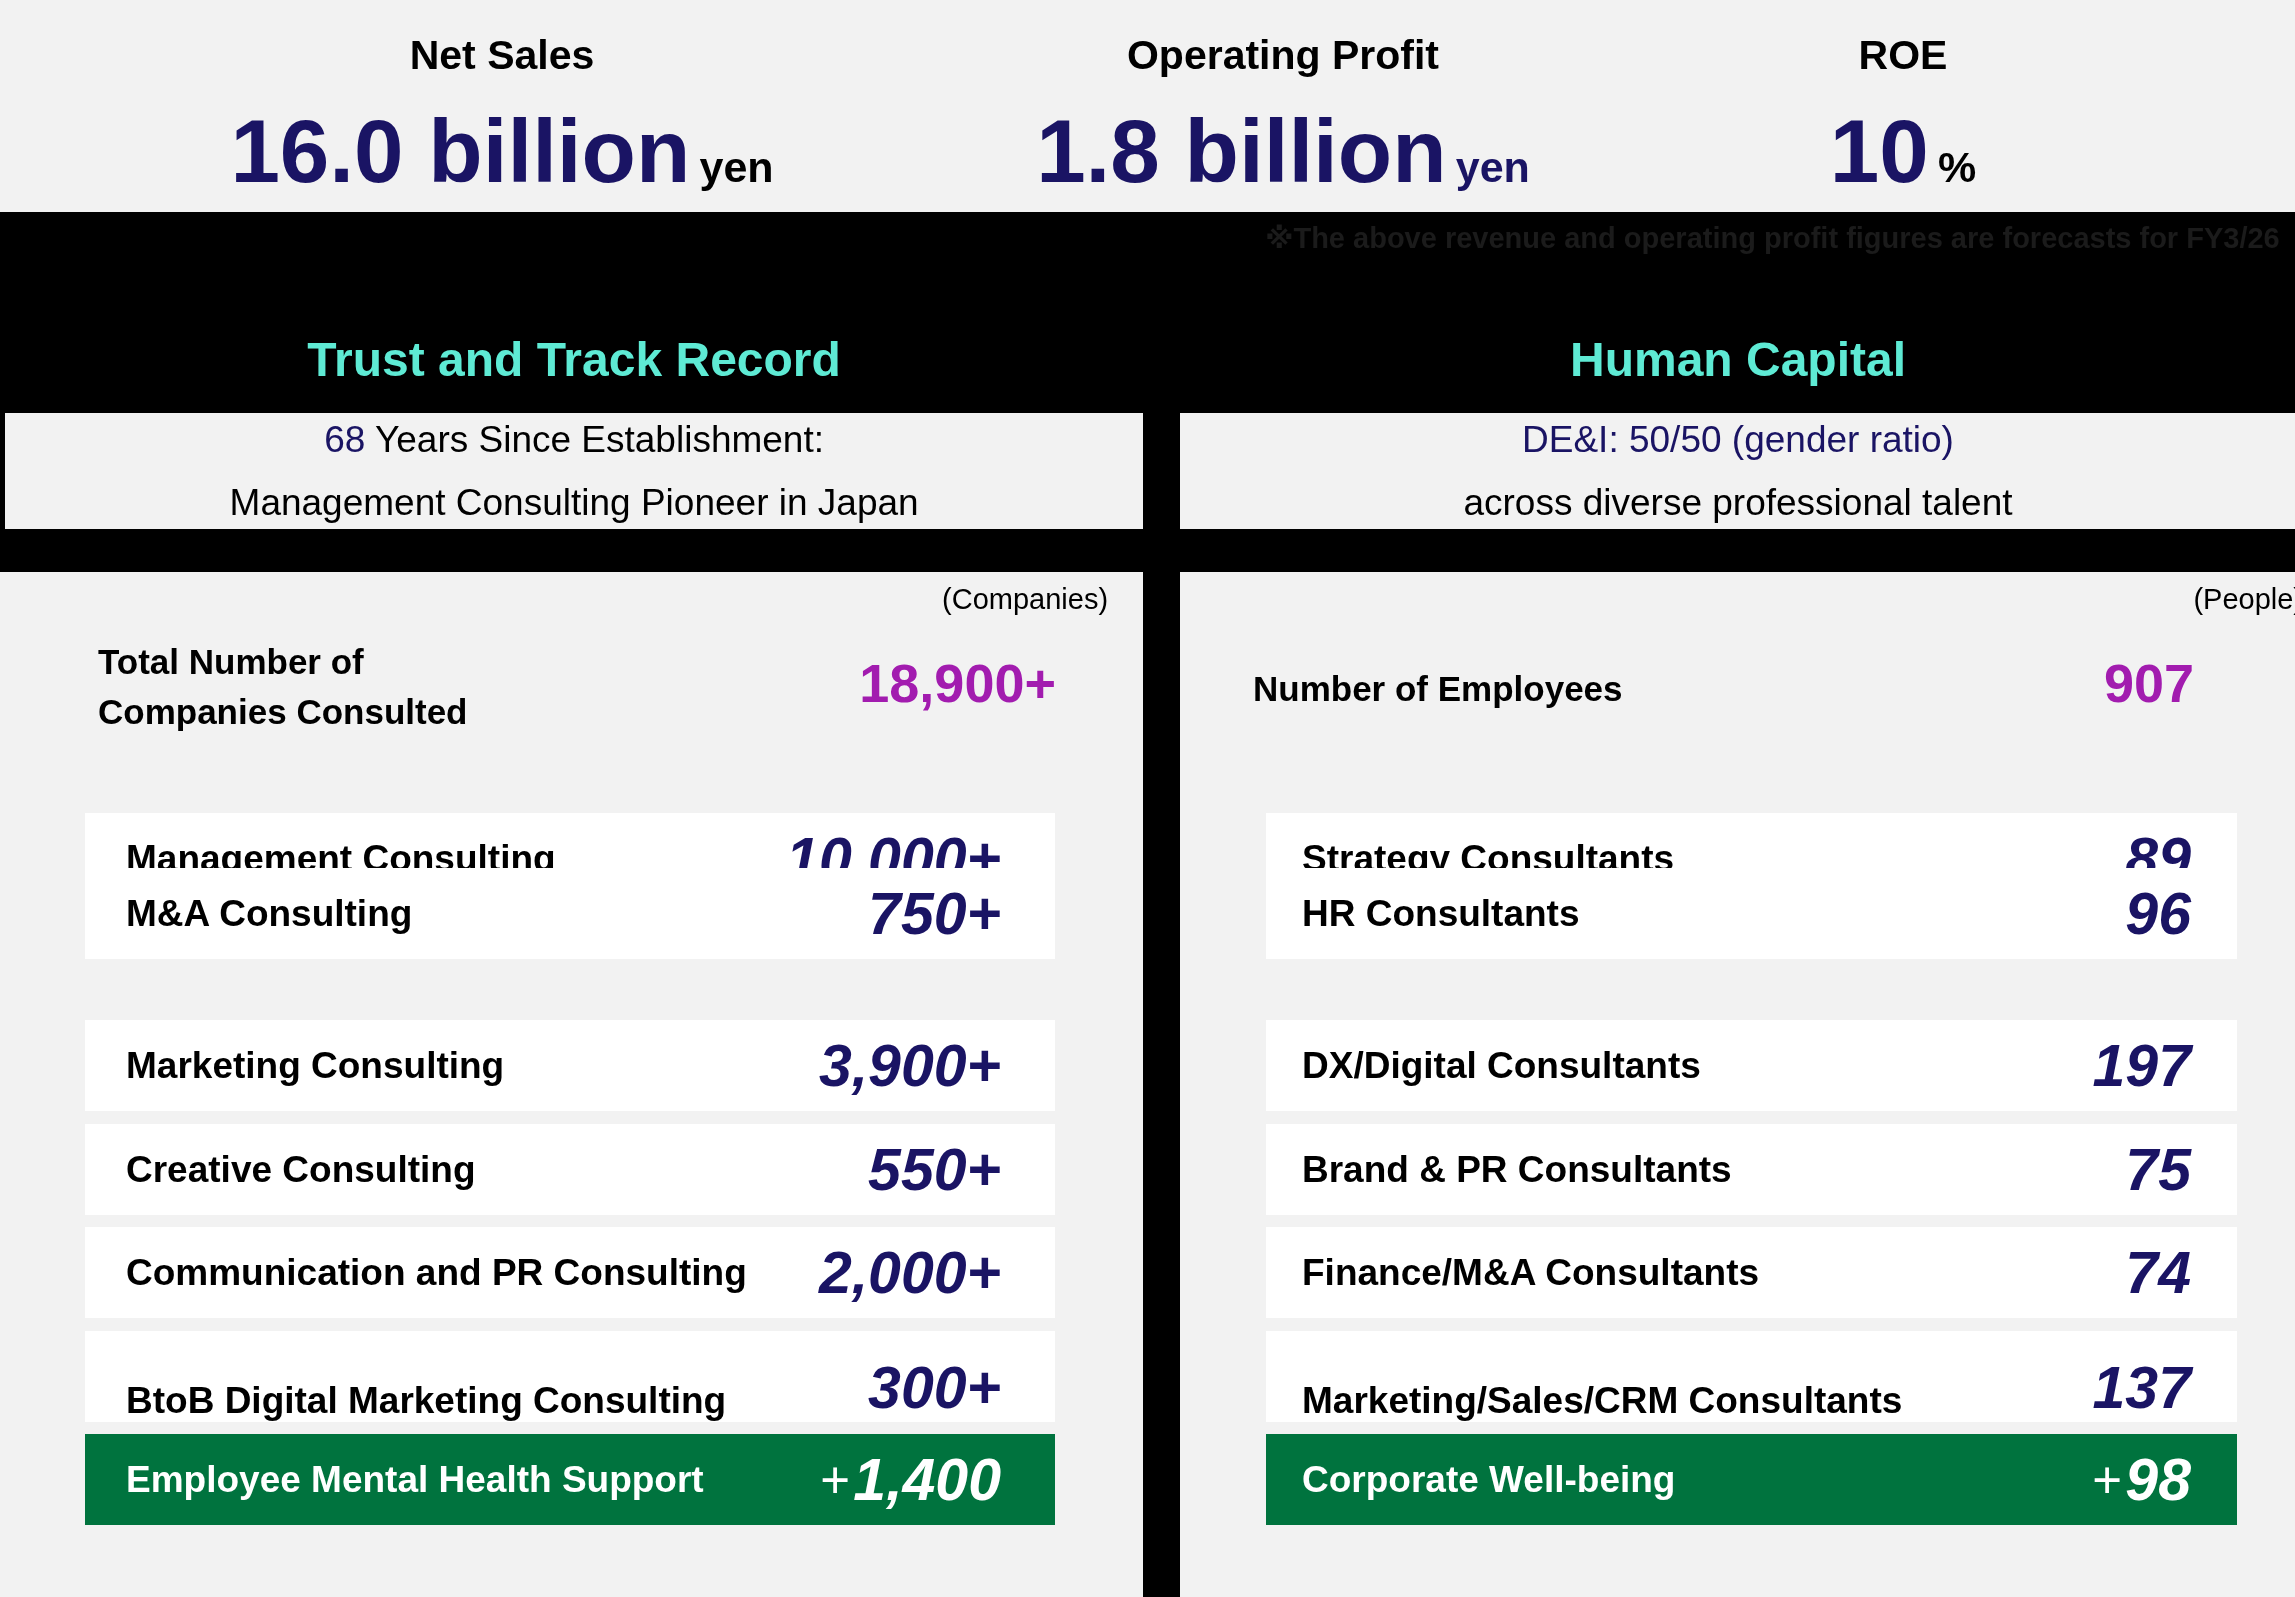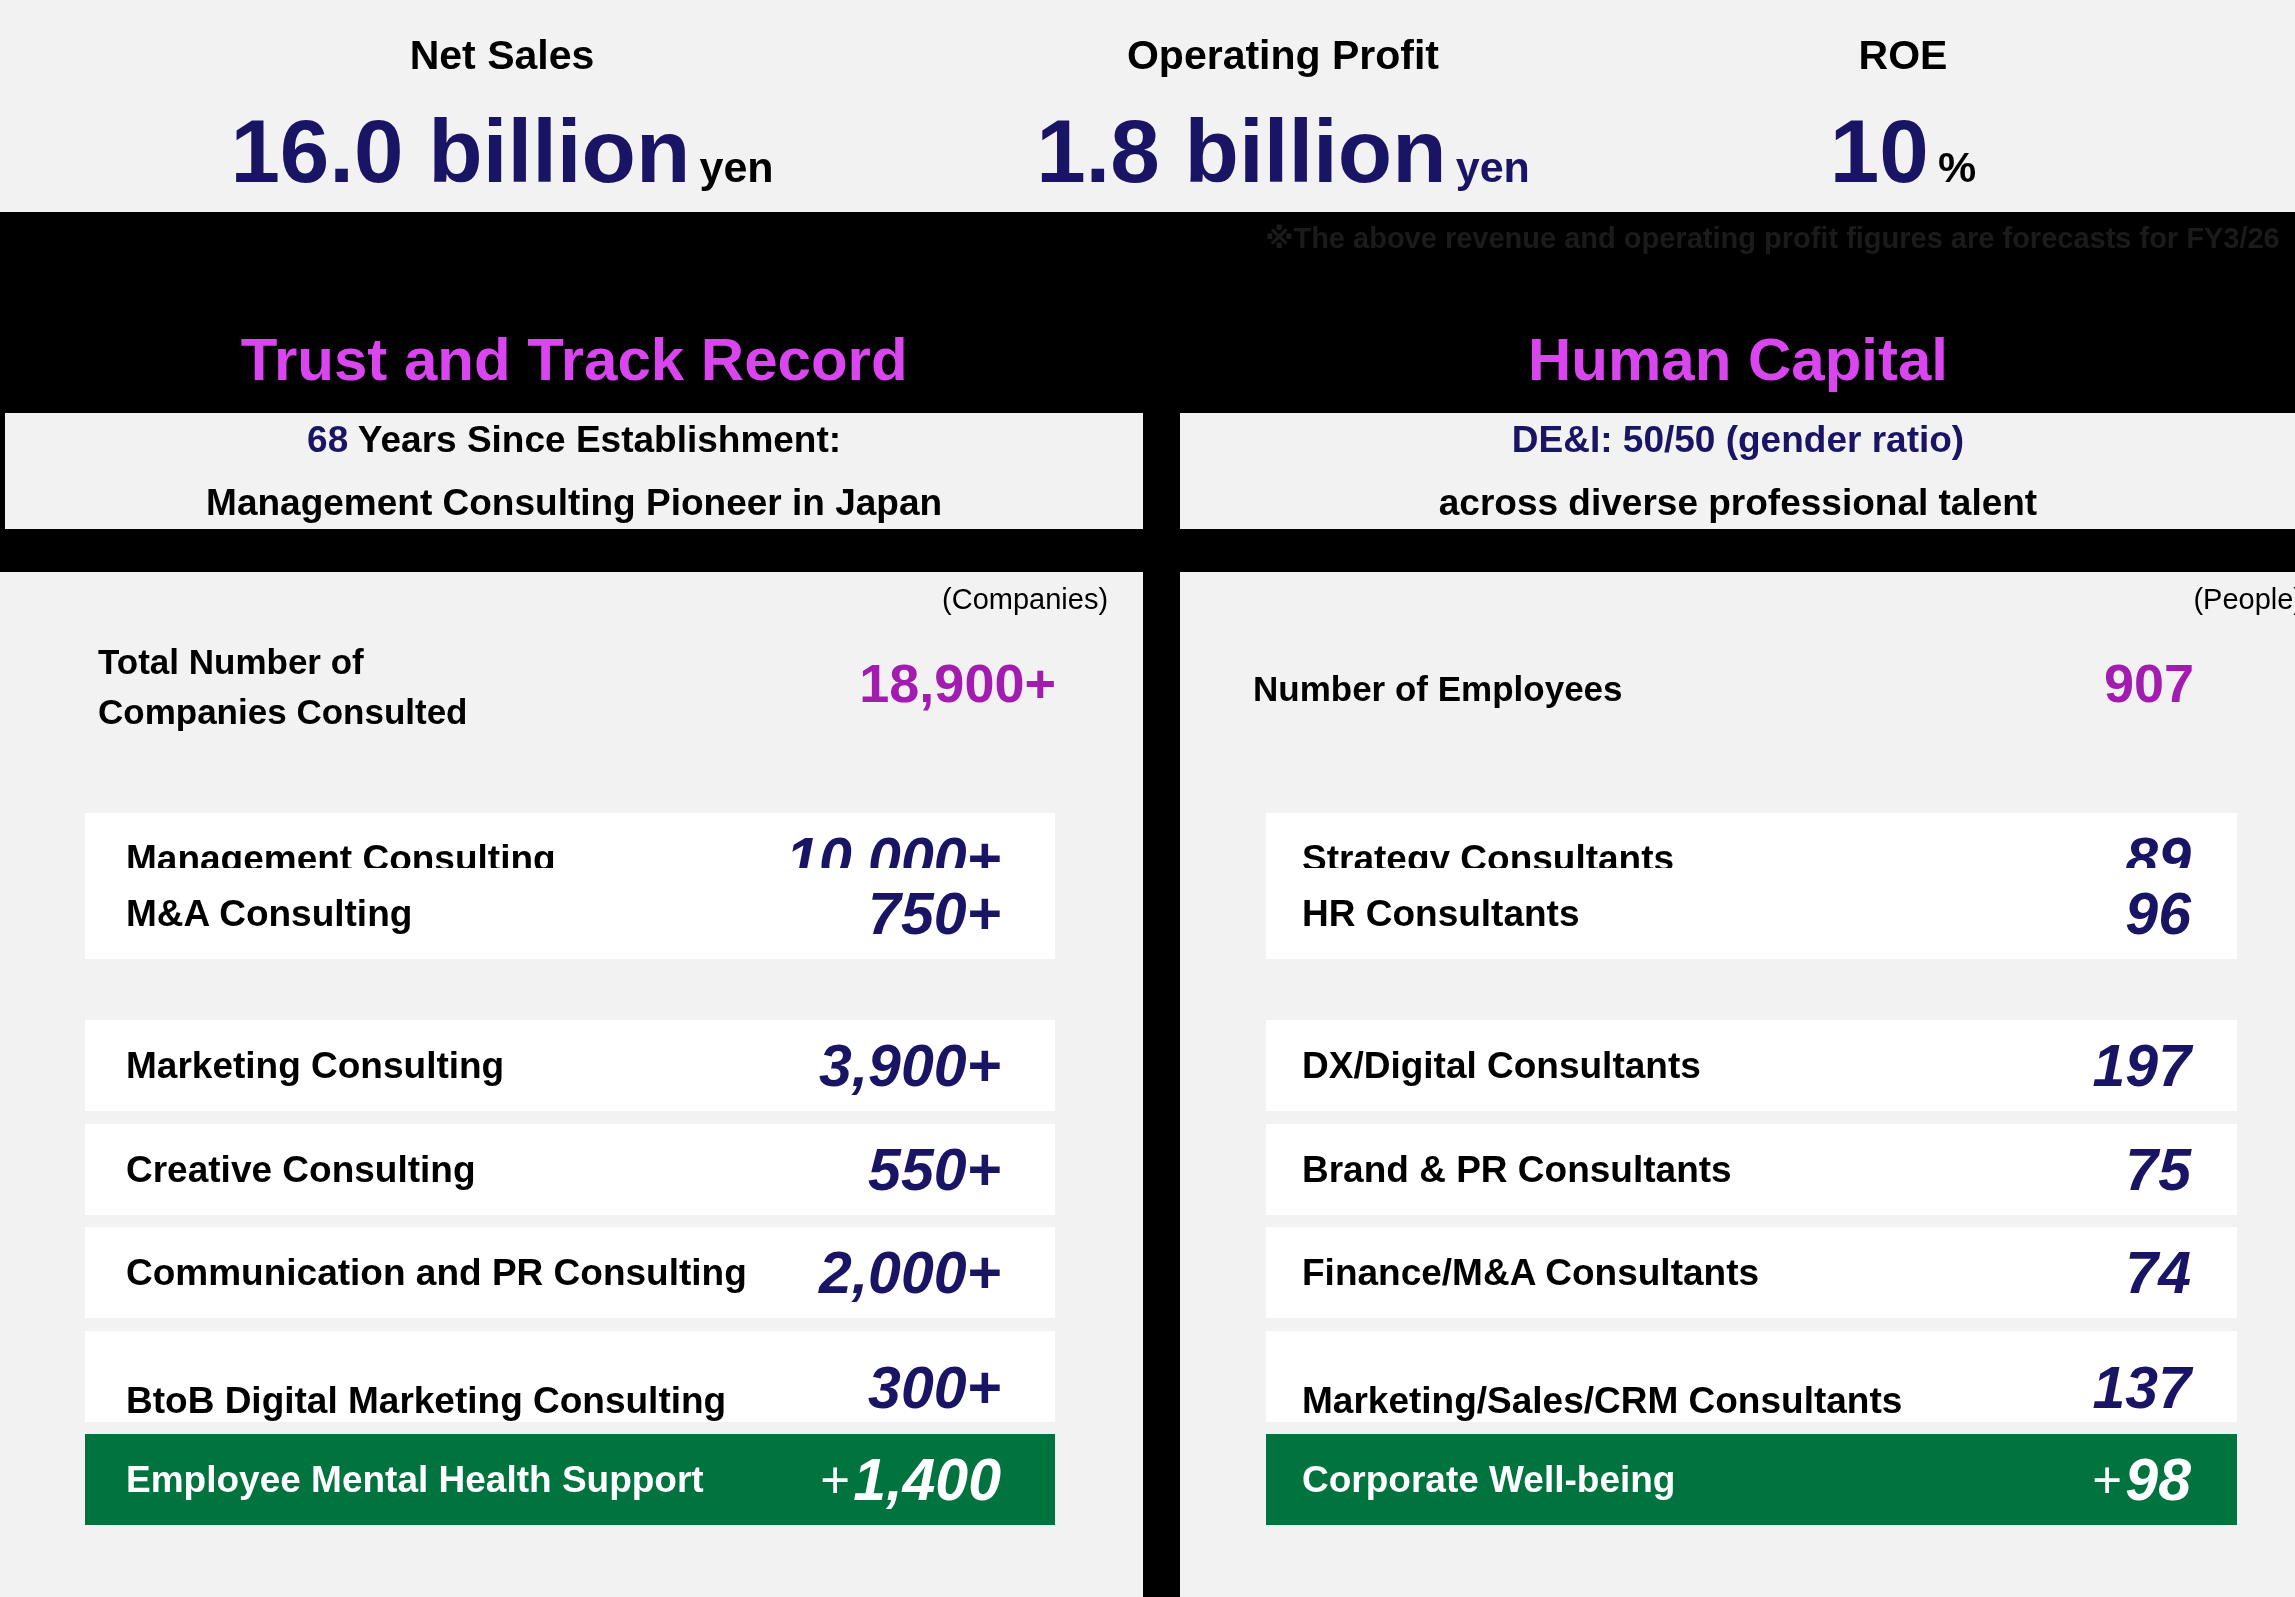--- a/index.html
+++ b/index.html
@@ -15,28 +15,28 @@
   .metric .value-line{margin-top:24.5px;line-height:97px;white-space:nowrap;}
   .metric .big{font-size:89px;font-weight:bold;color:#1a1464;}
   .metric .unit{font-size:43px;font-weight:bold;margin-left:9.2px;}
   .unit-black{color:#000;}
   .unit-navy{color:#1a1464;}
 
   
   .black-band{position:absolute;left:0;top:212px;width:2295px;height:360px;background:#000;}
   .note{position:absolute;top:9.2px;right:15.3px;font-size:29px;font-weight:bold;color:#1b1b1b;white-space:nowrap;}
   .section-title{position:absolute;top:89px;height:117px;line-height:117px;text-align:center;
-                 font-size:60px;font-weight:bold;color:#d946ef;white-space:nowrap;}
+                 font-size:48px;font-weight:bold;color:#5eead4;white-space:nowrap;}
   .section-title.left{left:5.1px;width:1138px;}
   .section-title.right{left:1180px;width:1116px;}
 
   
   .subtitle-box{position:absolute;top:413px;height:116px;background:#f2f2f2;
                 display:flex;flex-direction:column;align-items:center;justify-content:center;
-                font-size:37px;font-weight:bold;line-height:63px;color:#000;text-align:center;white-space:nowrap;}
+                font-size:37px;font-weight:normal;line-height:63px;color:#000;text-align:center;white-space:nowrap;}
   .subtitle-box.left{left:5.1px;width:1138px;}
   .subtitle-box.right{left:1180px;width:1116px;}
   .navy-text{color:#1a1464;}
 
   
   .divider{position:absolute;left:1143px;top:571px;width:37px;height:1026px;background:#000;}
 
   
   .unit-label{position:absolute;top:583px;font-size:29px;color:#000;text-align:right;white-space:nowrap;}
   .unit-label.companies{left:5.1px;width:1103px;}

